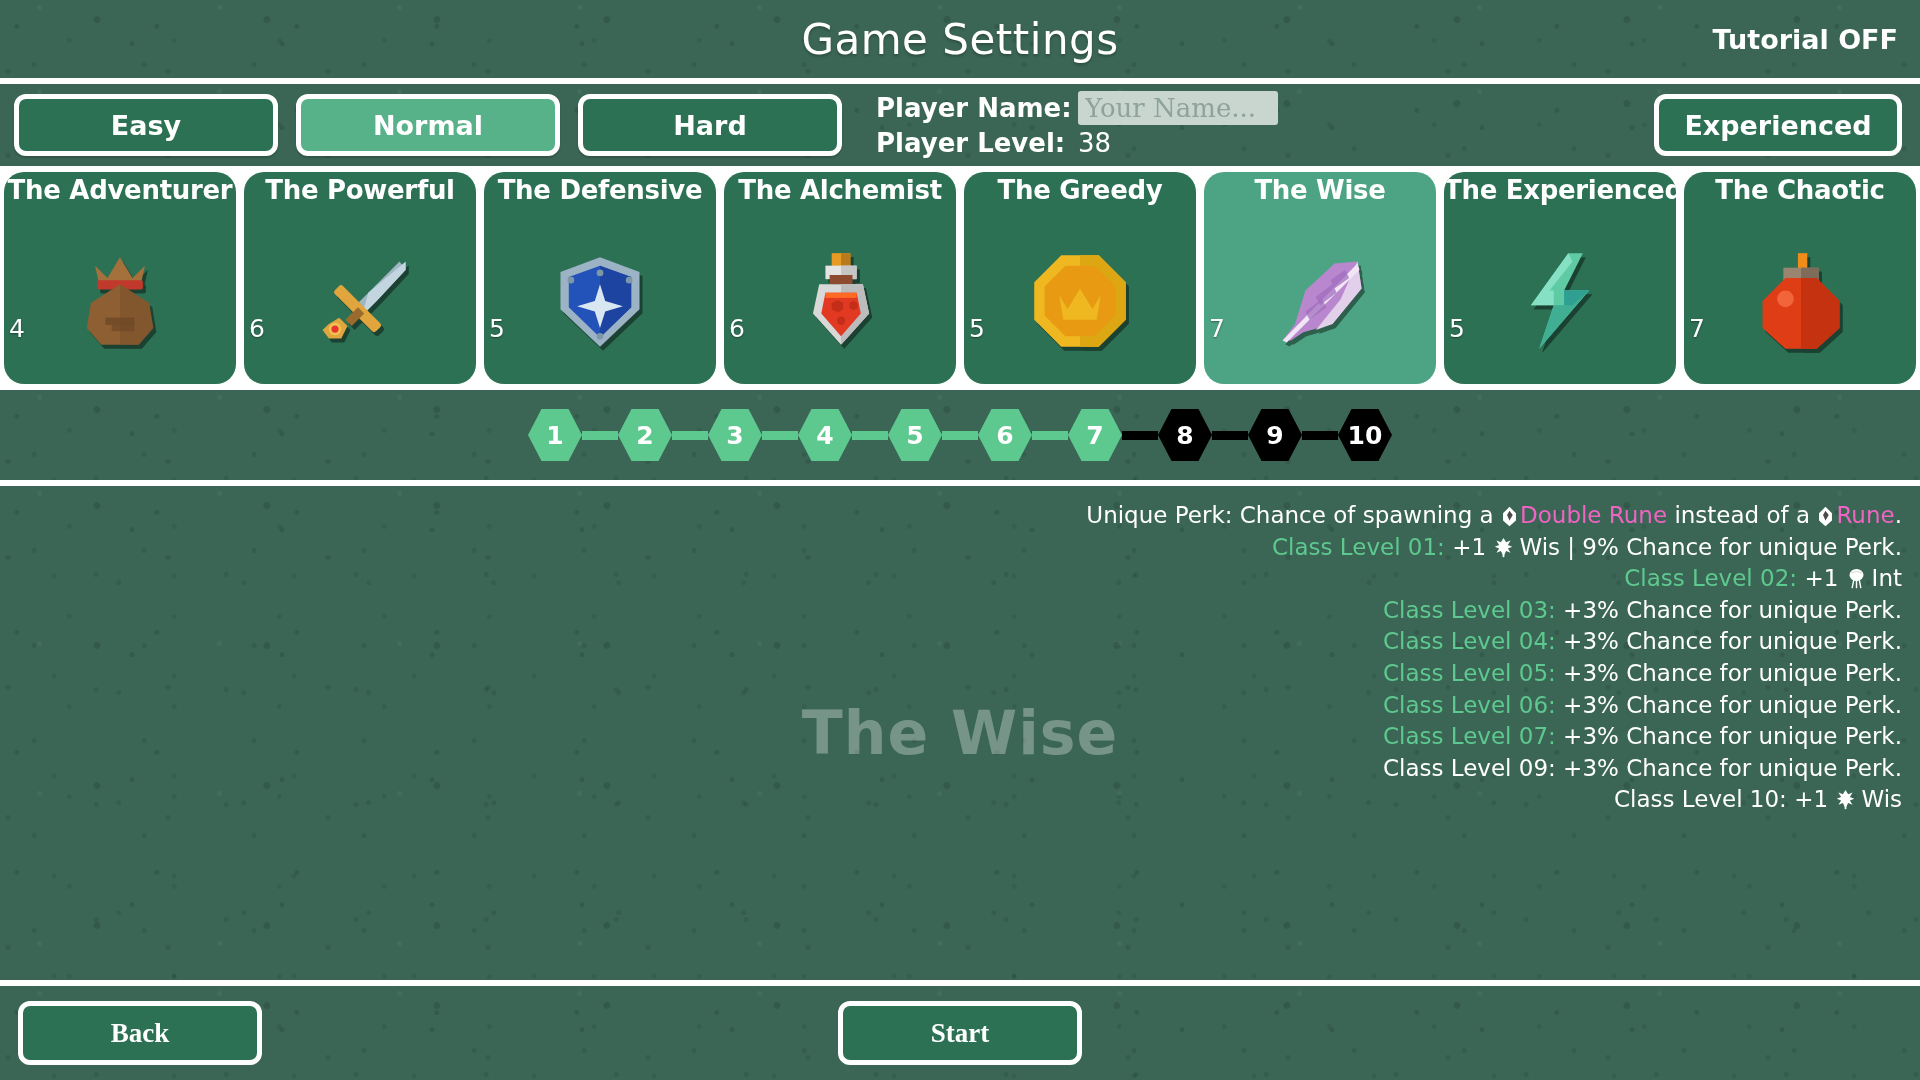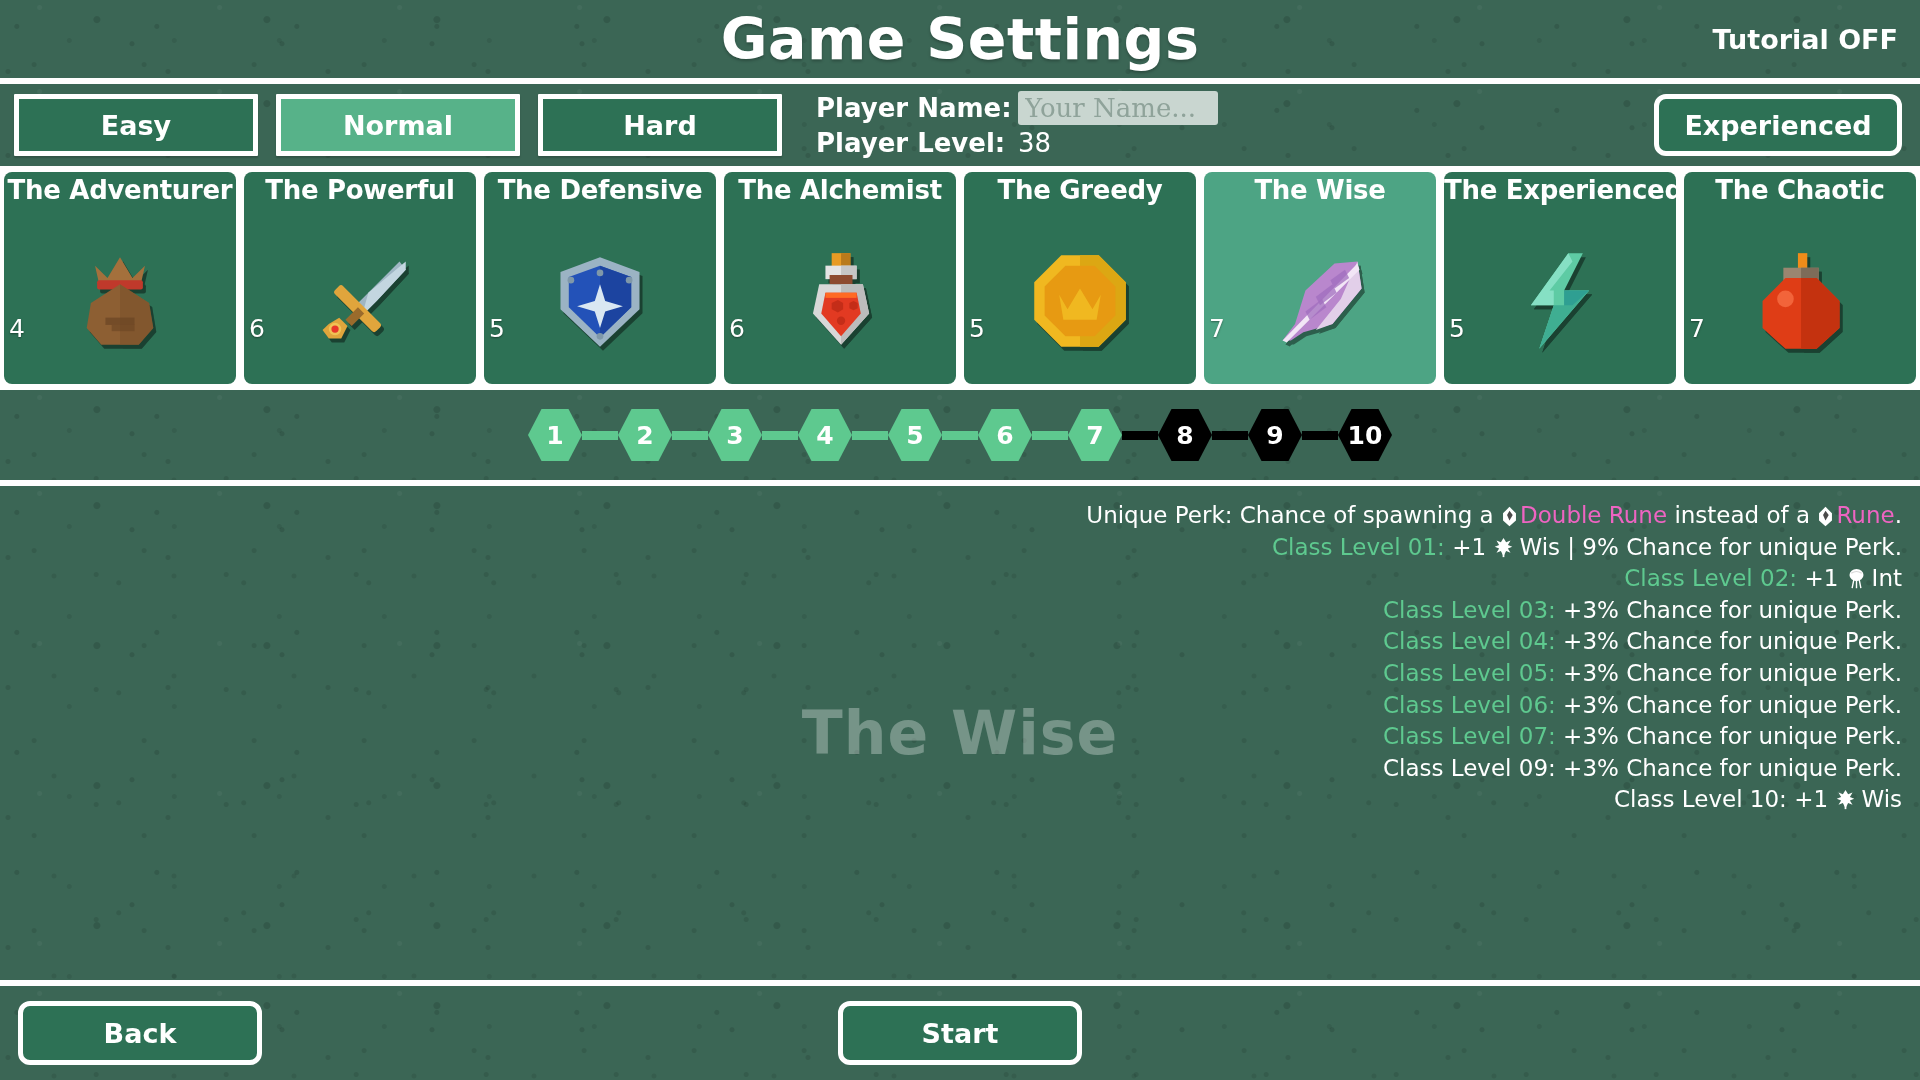--- a/index.html
+++ b/index.html
@@ -35,41 +35,41 @@
   }
 
   
   .header {
     position: relative;
     height: 78px;
     display: flex; align-items: center; justify-content: center;
     flex: none;
   }
   .header-title {
-    font-size: 57px; font-weight: bold; color: #ffffff;
+    font-size: 42px; font-weight: normal; color: #ffffff;
     letter-spacing: .5px;
     text-shadow: 0 2px 3px rgba(0,0,0,.25);
   }
   .tutorial-toggle {
     position: absolute; right: 22px; top: 50%;
     transform: translateY(-50%);
     font-size: 27px; font-weight: bold; color: #ffffff;
   }
 
   
   .settings-row {
     height: 82px; flex: none;
     display: flex; align-items: center;
     padding: 0 14px;
     position: relative;
   }
   .diff-btn {
-    width: 244px; height: 62px;
+    width: 264px; height: 62px;
     border: 5px solid #ffffff;
-    border-radius: 1px;
+    border-radius: 12px;
     background: #2d7155;
     color: #ffffff;
     font-size: 27px; font-weight: bold;
     display: flex; align-items: center; justify-content: center;
     margin-right: 18px;
     cursor: pointer;
     box-shadow: 0 2px 2px rgba(0,0,0,.18);
   }
   .diff-btn.selected { background: #57b289; }
 
@@ -110,21 +110,21 @@
   .cards-row {
     height: 212px; flex: none;
     display: flex; gap: 8px;
     padding: 0 4px;
     background: #ffffff;
   }
   .card {
     flex: 1;
     position: relative;
     background: #2d7155;
-    border-radius: 8px;
+    border-radius: 20px;
     overflow: hidden;
     cursor: pointer;
     display: flex; flex-direction: column; gap: 44px;
   }
   .card.selected { background: #4da484; }
   .card-title {
     text-align: center;
     font-size: 26px; font-weight: bold; color: #ffffff;
     padding-top: 3px;
     white-space: nowrap;
@@ -212,21 +212,21 @@
   .stat-glyph {
     display: inline-block;
     width: 21px; height: 23px;
     vertical-align: -4px;
   }
 
   
   .footer {
     height: 94px; flex: none;
     position: relative;
-    display: flex; align-items: center;
+    display: flex; align-items: center; font-family: Liberation Serif, serif;
   }
   .footer-btn {
     width: 244px; height: 64px;
     border: 5px solid #ffffff; border-radius: 12px;
     background: #2d7155; color: #ffffff;
     font-size: 27px; font-weight: bold;
     display: flex; align-items: center; justify-content: center;
     cursor: pointer;
   }
   .footer-btn.back { margin-left: 18px; }

